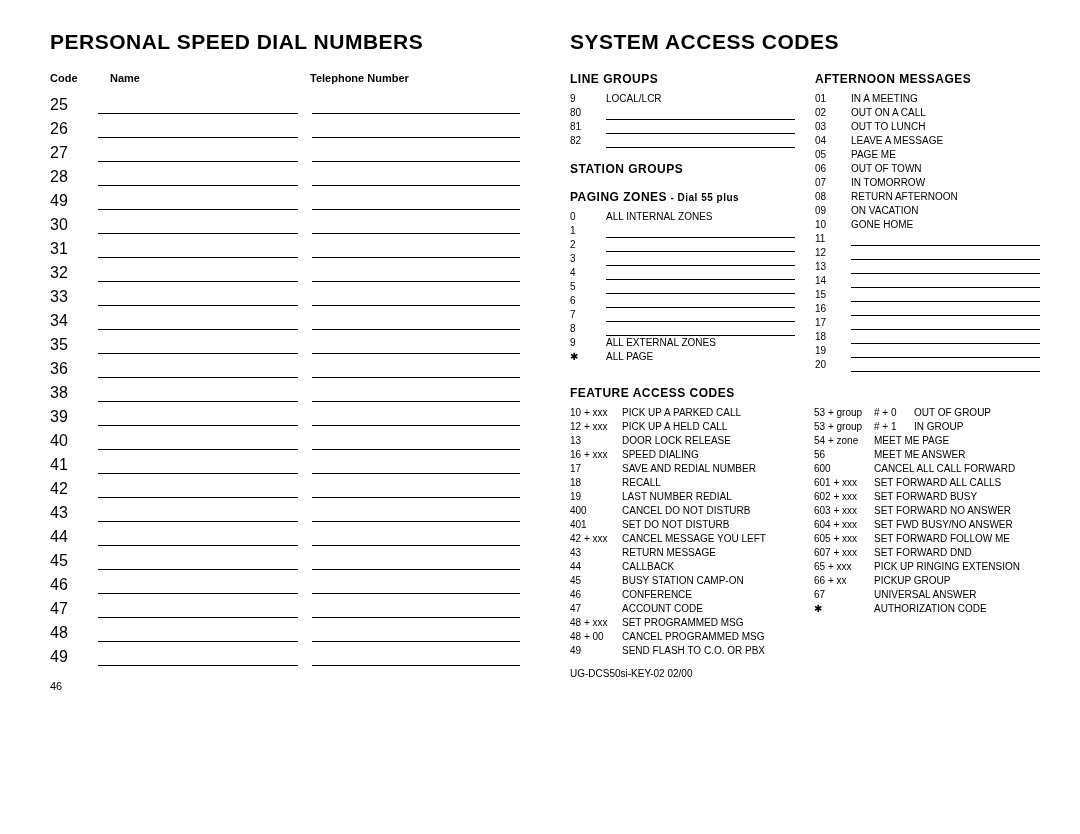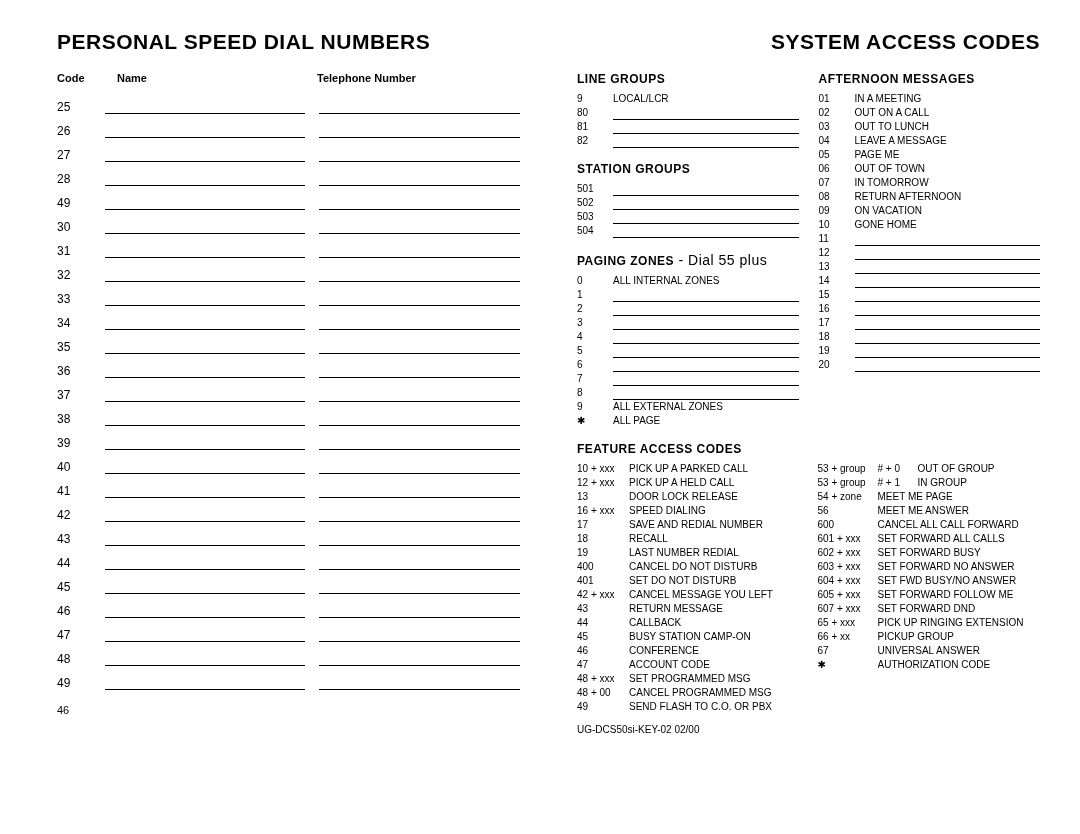--- a/index.html
+++ b/index.html
@@ -1,34 +1,34 @@
 <!DOCTYPE html>
 <html><head>
 <meta charset="utf-8">
 <style>
   html,body{margin:0;padding:0;background:#fff;color:#000;font-family:Arial,Helvetica,sans-serif;font-size:11px;width:1080px;}
   .page{display:flex;padding:30px 40px 12px 50px;box-sizing:border-box;width:1080px;}
-  .col{flex:1;min-width:0;margin-left:7px;}
+  .col{flex:1;min-width:0;}
   .col-left{padding-right:25px;}
   .col-right{padding-left:25px;}
   h1{font-size:21px;font-weight:800;letter-spacing:0.5px;margin:0 0 18px 0;}
-  .col-right h1{text-align:right;}
+  .col-right h1{text-align:left;}
   .hdr-row{display:flex;font-size:11px;font-weight:bold;margin-bottom:6px;align-items:flex-end;}
   .hdr-code{width:60px;}
   .hdr-name{width:200px;}
   .hdr-tel{flex:1;}
-  .sd-row{display:flex;align-items:flex-end;height:24px;font-size:12px;}
+  .sd-row{display:flex;align-items:flex-end;height:24px;font-size:16px;}
   .sd-code{width:48px;flex:none;}
   .sd-name{width:200px;flex:none;border-bottom:1px solid #000;height:15px;margin-right:14px;}
   .sd-tel{flex:1;border-bottom:1px solid #000;height:15px;}
   .page-num{font-size:11px;margin-top:14px;}
 
   .sub-h{font-size:12px;font-weight:bold;letter-spacing:0.5px;margin:0 0 6px 0;}
   .sub-h.gap{margin-top:14px;}
-  .sub-h-note{font-weight:normal;font-size:14px;}
+  .sub-h-note{font-weight:bold;font-size:10px;}
   .small-row{display:flex;align-items:flex-end;font-size:10px;line-height:14px;}
   .c1{width:36px;flex:none;}
   .blank-line{flex:1;border-bottom:1px solid #000;height:10px;}
   .txt{flex:1;white-space:nowrap;overflow:hidden;}
   .right-two{display:flex;gap:20px;}
   .right-two > div{flex:1;min-width:0;}
 
   .feat-grid{display:flex;gap:18px;font-size:10px;line-height:14px;}
   .feat-col{flex:1;min-width:0;}
   .feat-row{display:flex;}
@@ -105,25 +105,20 @@
           <div class="sd-code">35</div>
           <div class="sd-name"></div>
           <div class="sd-tel"></div>
         </div>
         <div class="sd-row">
           <div class="sd-code">36</div>
           <div class="sd-name"></div>
           <div class="sd-tel"></div>
         </div>
         <div class="sd-row">
-          <div class="sd-code">37</div>
-          <div class="sd-name"></div>
-          <div class="sd-tel"></div>
-        </div>
-        <div class="sd-row">
           <div class="sd-code">38</div>
           <div class="sd-name"></div>
           <div class="sd-tel"></div>
         </div>
         <div class="sd-row">
           <div class="sd-code">39</div>
           <div class="sd-name"></div>
           <div class="sd-tel"></div>
         </div>
         <div class="sd-row">
@@ -199,38 +194,20 @@
               <div class="c1">81</div>
               <div class="blank-line"></div>
             </div>
             <div class="small-row">
               <div class="c1">82</div>
               <div class="blank-line"></div>
             </div>
           </div>
 
         <div class="sub-h gap">STATION GROUPS</div>
-        <div id="station-groups">
-            <div class="small-row">
-              <div class="c1">501</div>
-              <div class="blank-line"></div>
-            </div>
-            <div class="small-row">
-              <div class="c1">502</div>
-              <div class="blank-line"></div>
-            </div>
-            <div class="small-row">
-              <div class="c1">503</div>
-              <div class="blank-line"></div>
-            </div>
-            <div class="small-row">
-              <div class="c1">504</div>
-              <div class="blank-line"></div>
-            </div>
-          </div>
 
         <div class="sub-h gap">
           <span>PAGING ZONES</span><span class="sub-h-note"> - Dial 55 plus</span>
         </div>
         <div id="paging-zones">
             <div class="small-row">
               <div class="c1">0</div>
               <div class="txt">ALL INTERNAL ZONES</div>
             </div>
             <div class="small-row">

